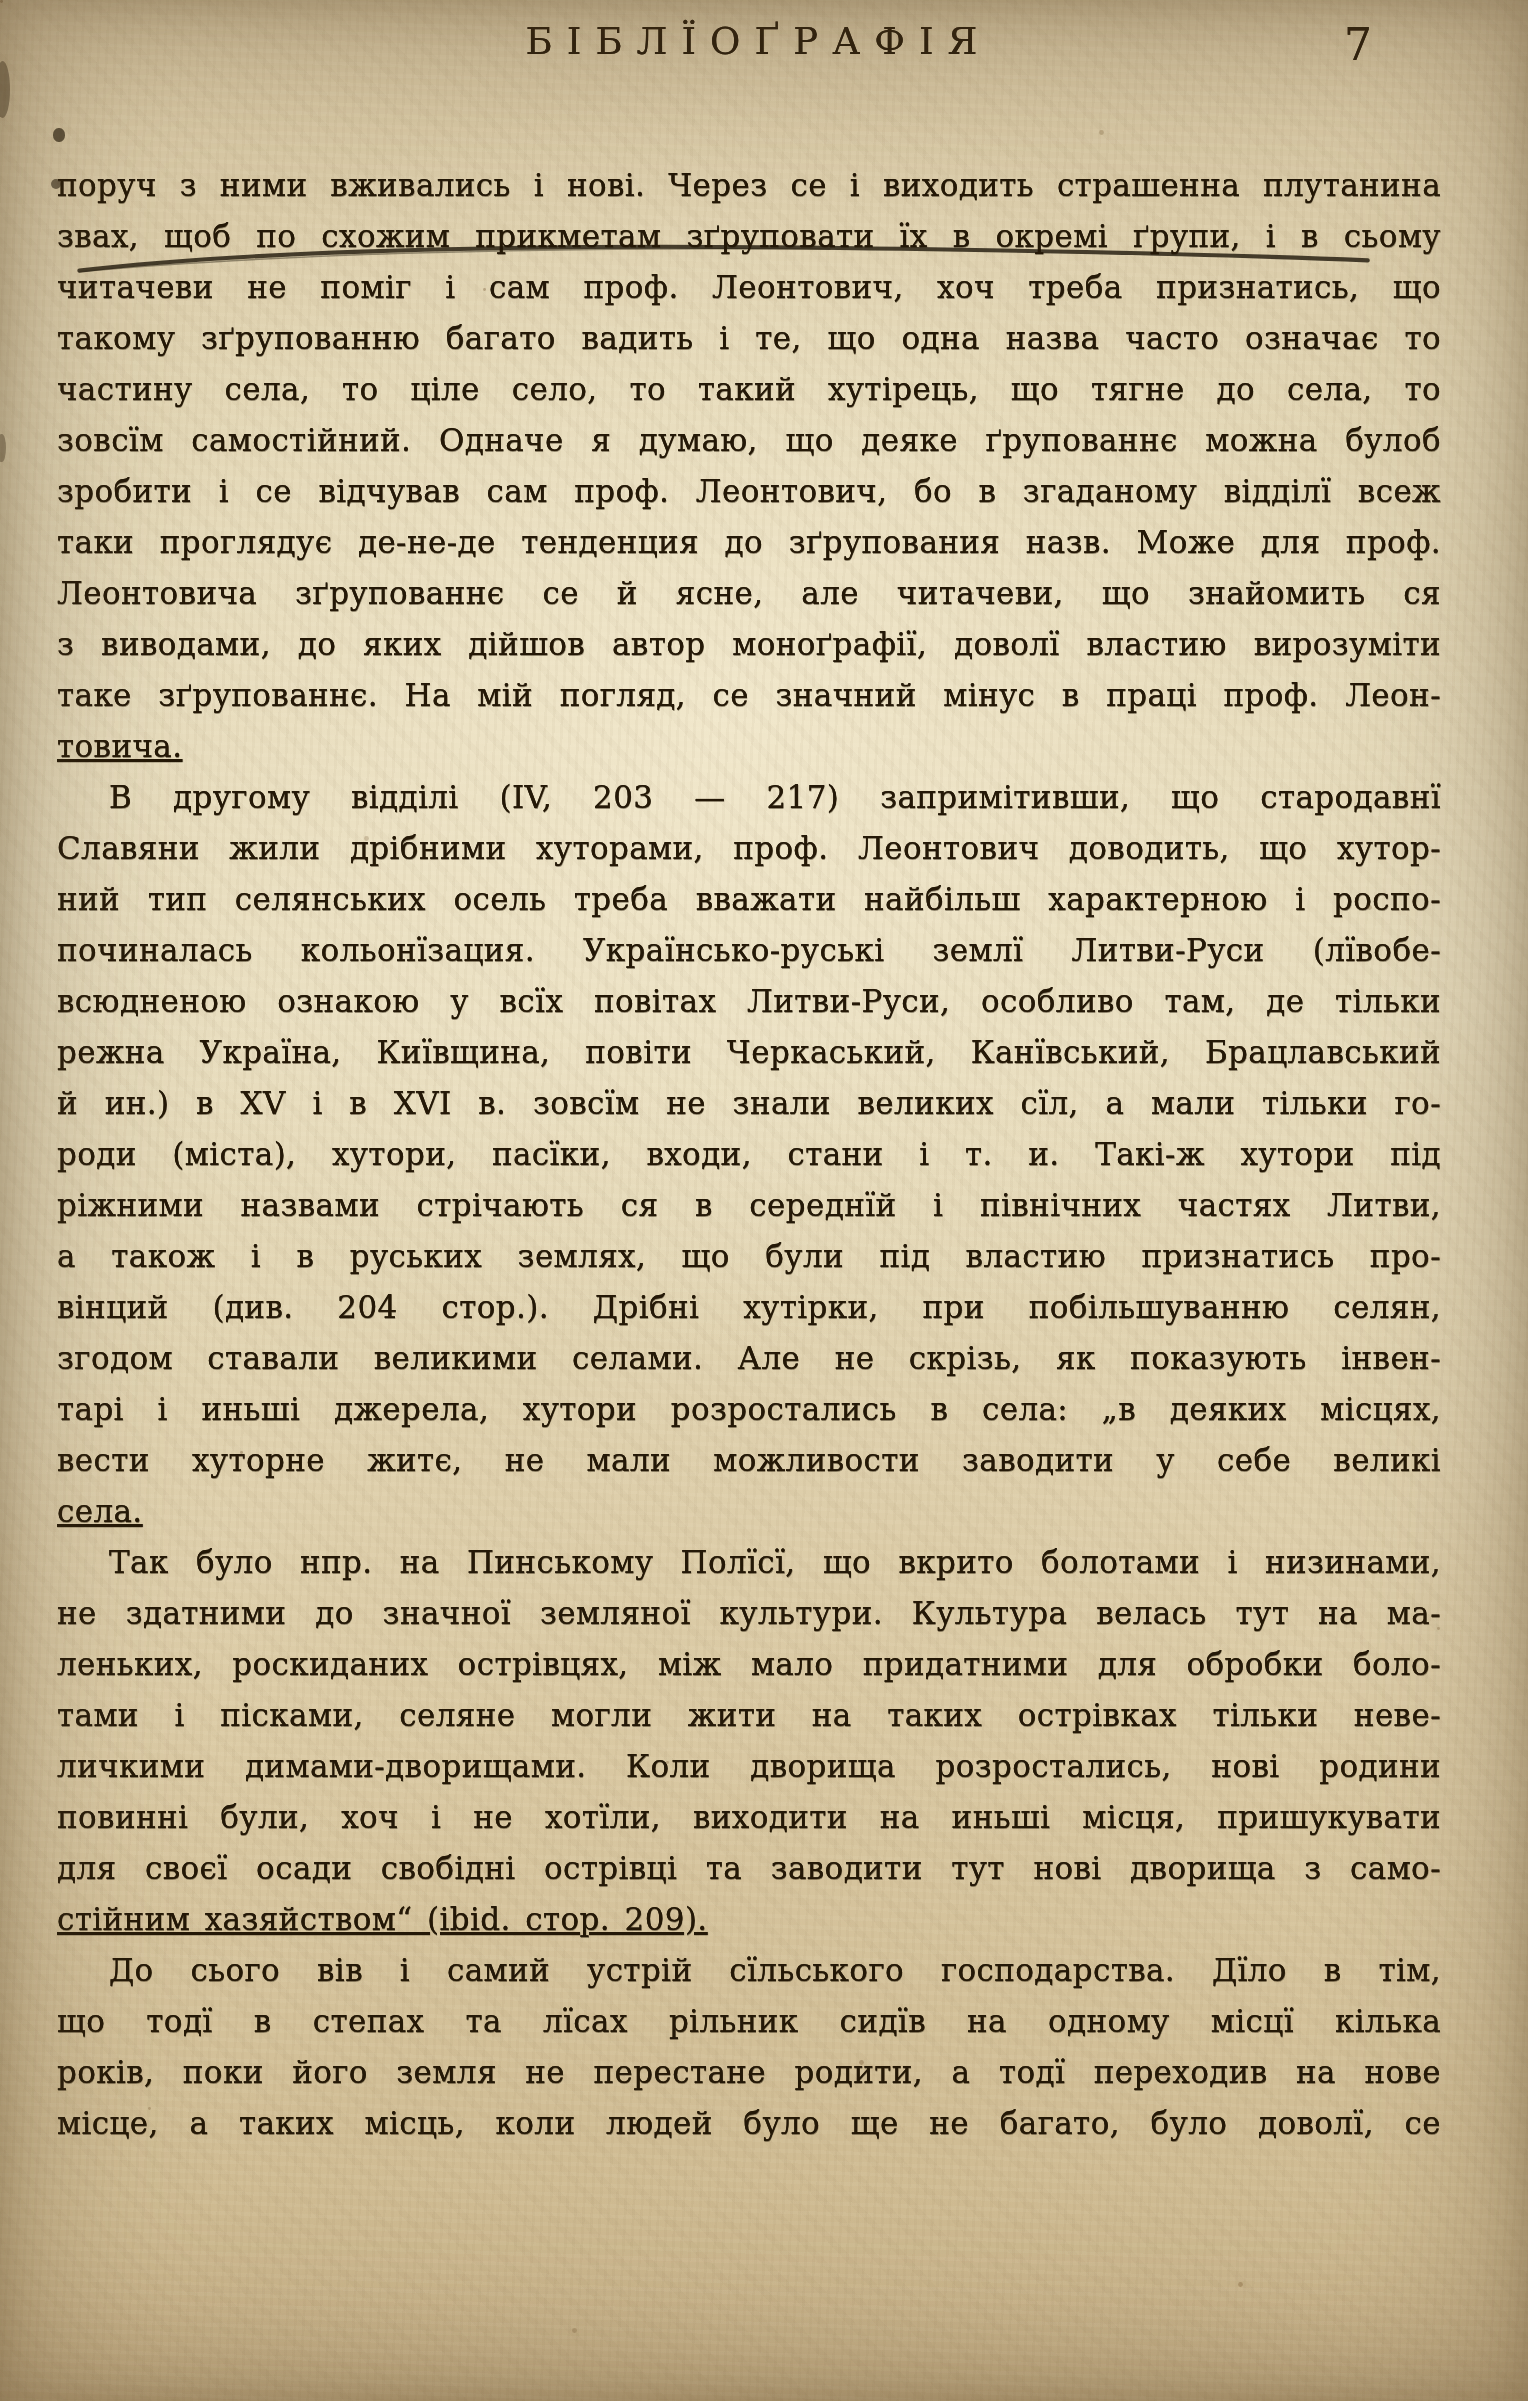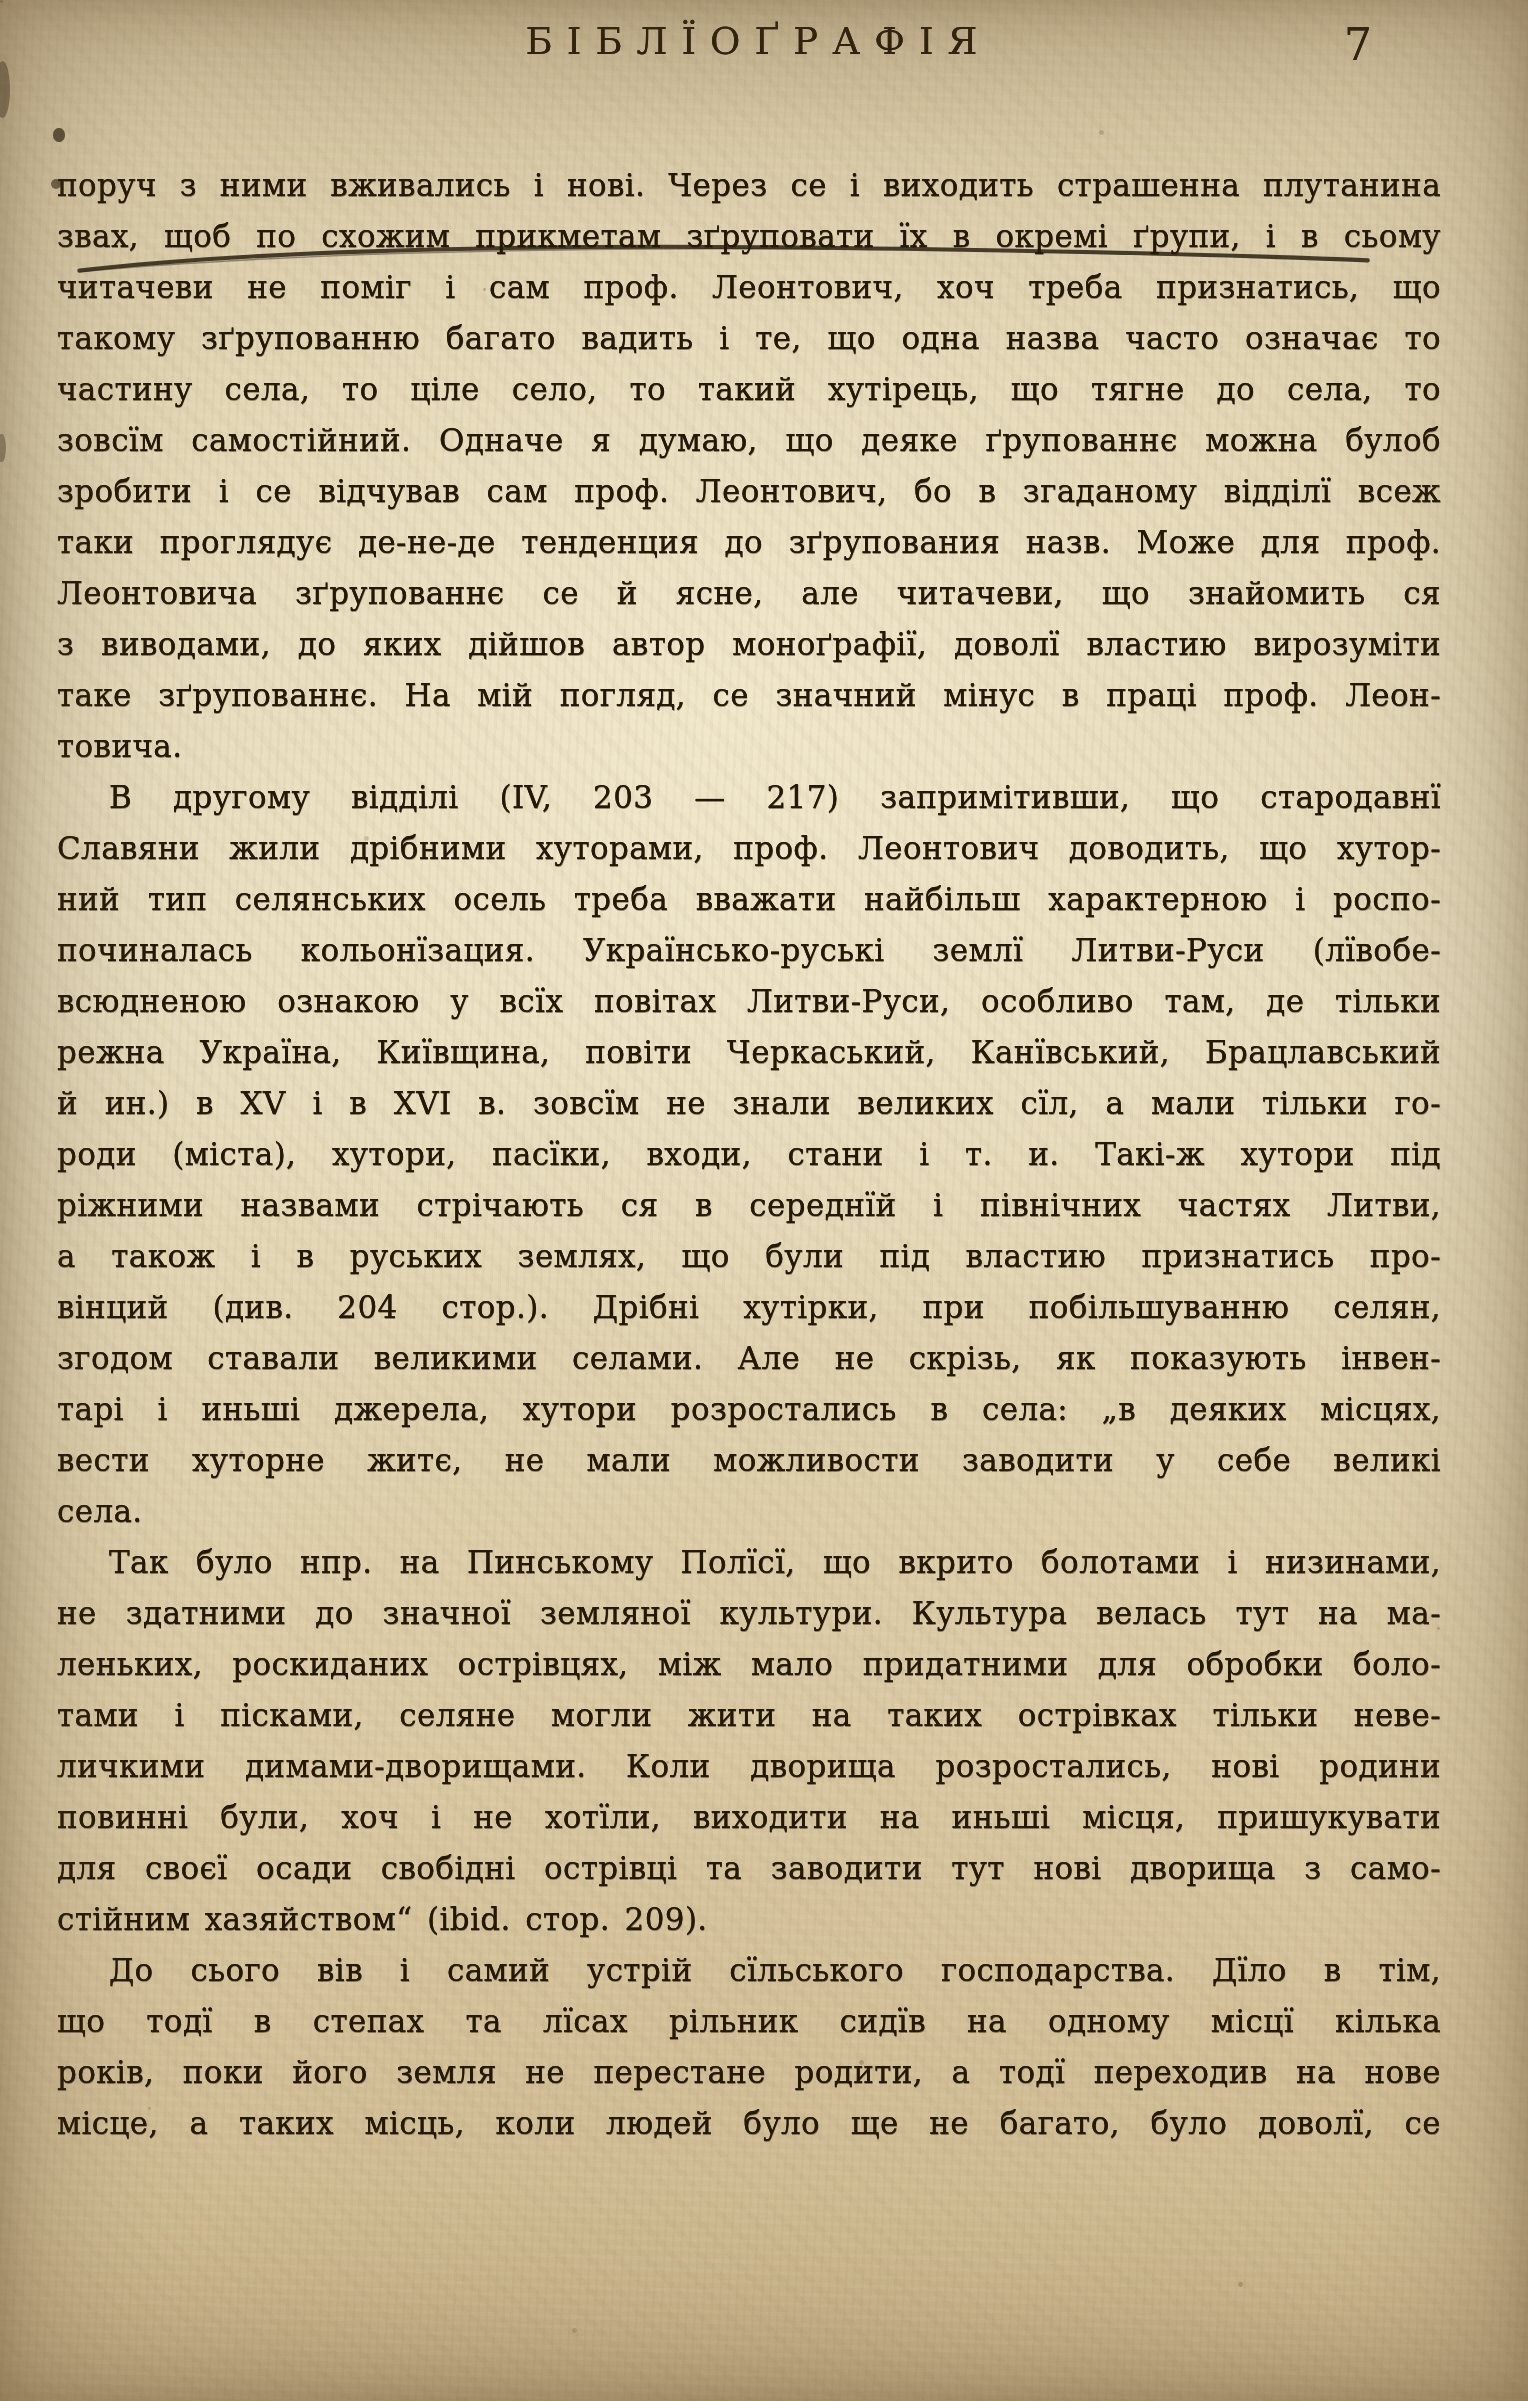--- a/index.html
+++ b/index.html
@@ -76,21 +76,21 @@
     text-shadow: 0 0 0.6px rgba(36,24,7,0.9), 0.3px 0.5px 0.6px rgba(36,24,7,0.45);
     margin-top: 32px;
   }
 
   .paragraph { margin: 0; }
   .line {
     text-align: justify;
     text-align-last: justify;
     text-justify: inter-word;
   }
-  .line.last { text-align-last: left; }
+  .line.last { text-align-last: left; text-decoration: underline; }
   .paragraph.indent .line:first-child { text-indent: 52px; }
 
   
   .smudge { position: absolute; background: #2c2212; pointer-events: none; }
   .smudge.a { left: -4.6px; top: 61px;  width: 15px; height: 57px; border-radius: 50%; opacity: 0.45; }
   .smudge.b { left: 53px; top: 128px; width: 12px; height: 14px; border-radius: 46%; opacity: 0.72; }
   .smudge.c { left: 51px; top: 179px; width: 10.2px; height: 10.2px; border-radius: 50%; opacity: 0.62; }
   .smudge.d { left: -2.8px; top: 434px; width: 8.3px;  height: 28px; border-radius: 50%; opacity: 0.38; }
 
   .specks { position: absolute; inset: 0; pointer-events: none; }

